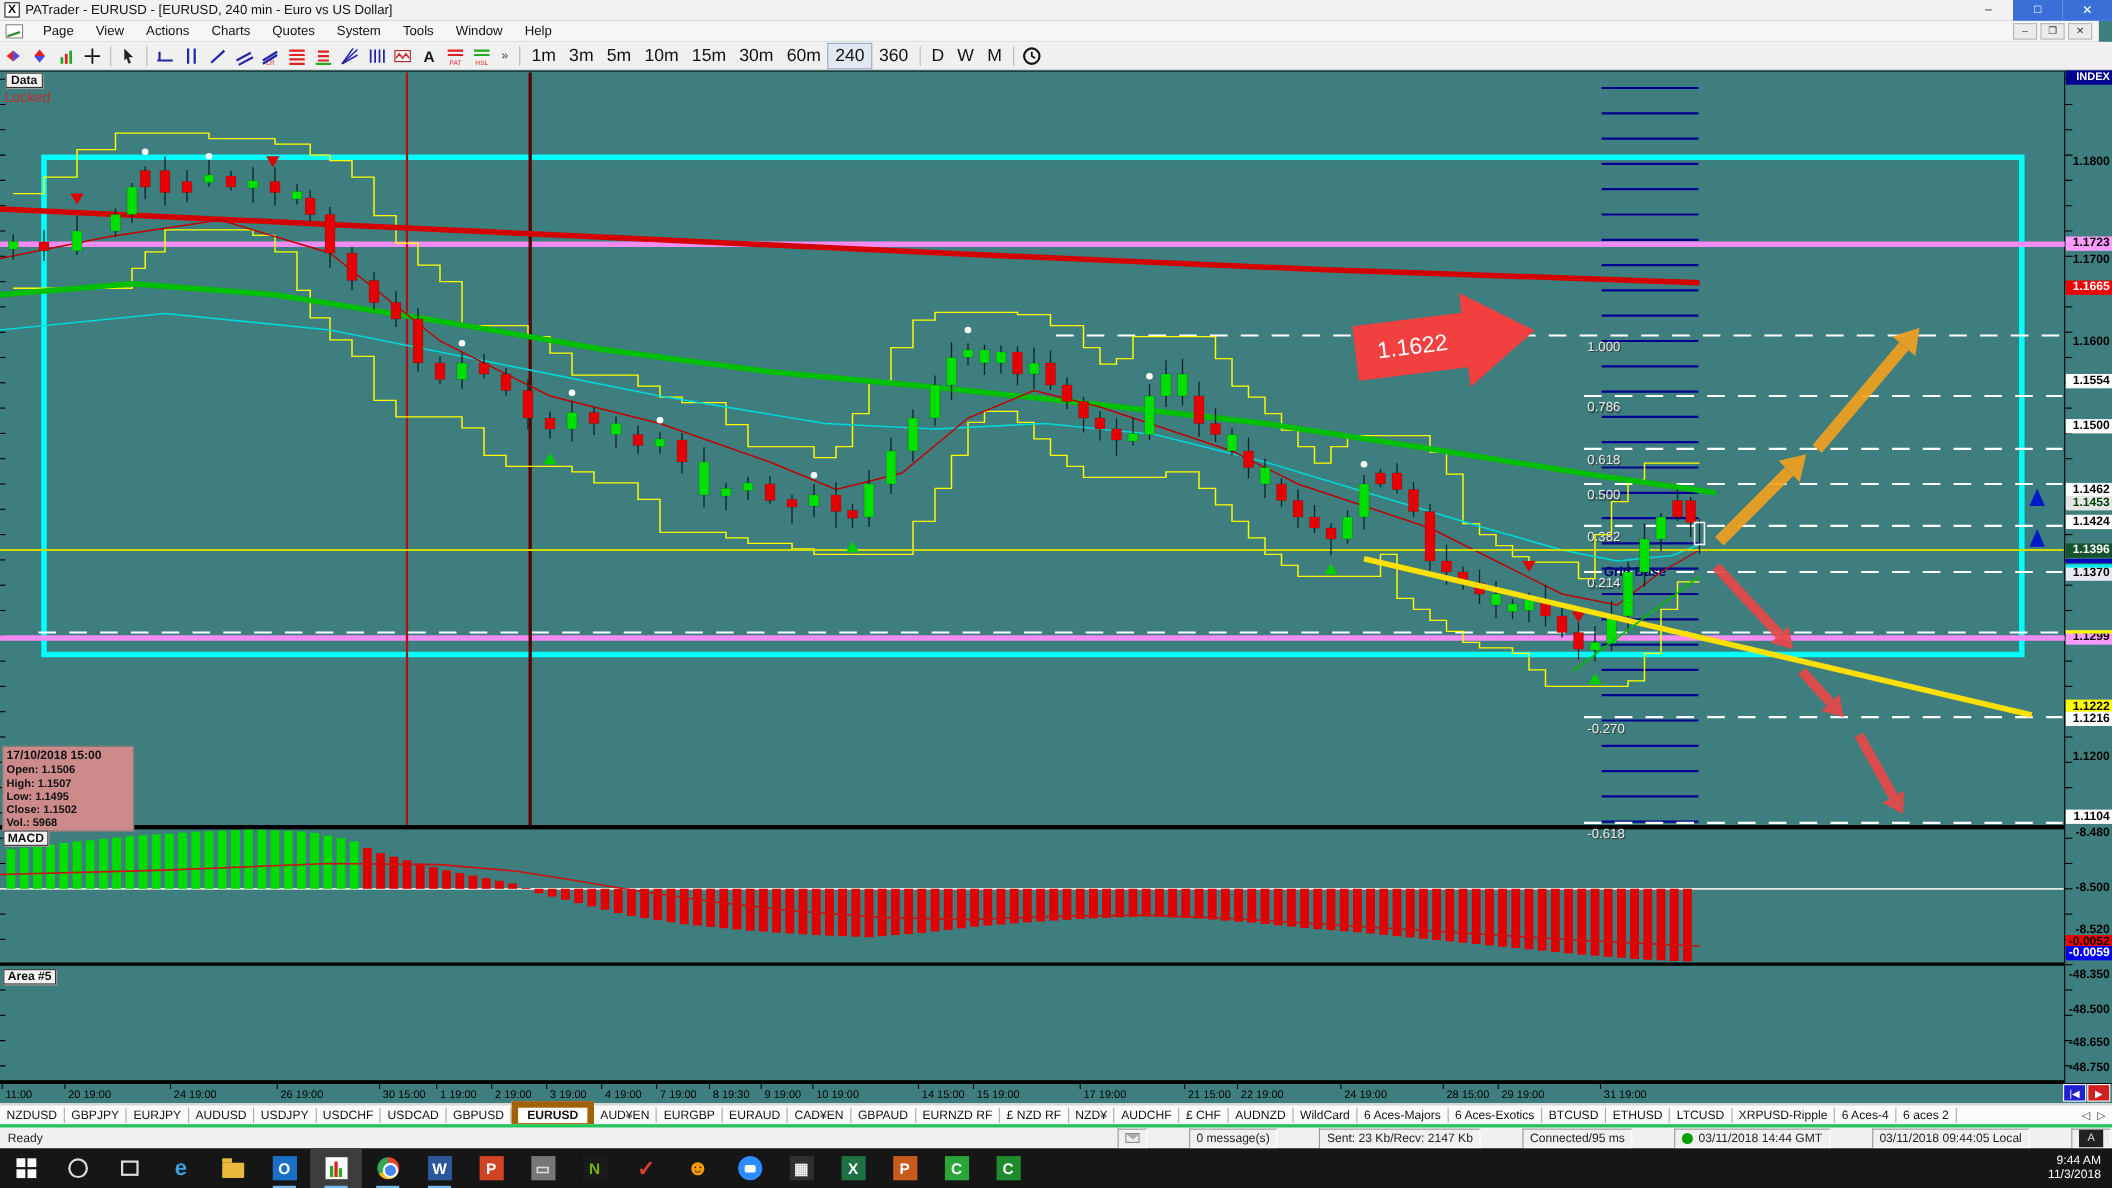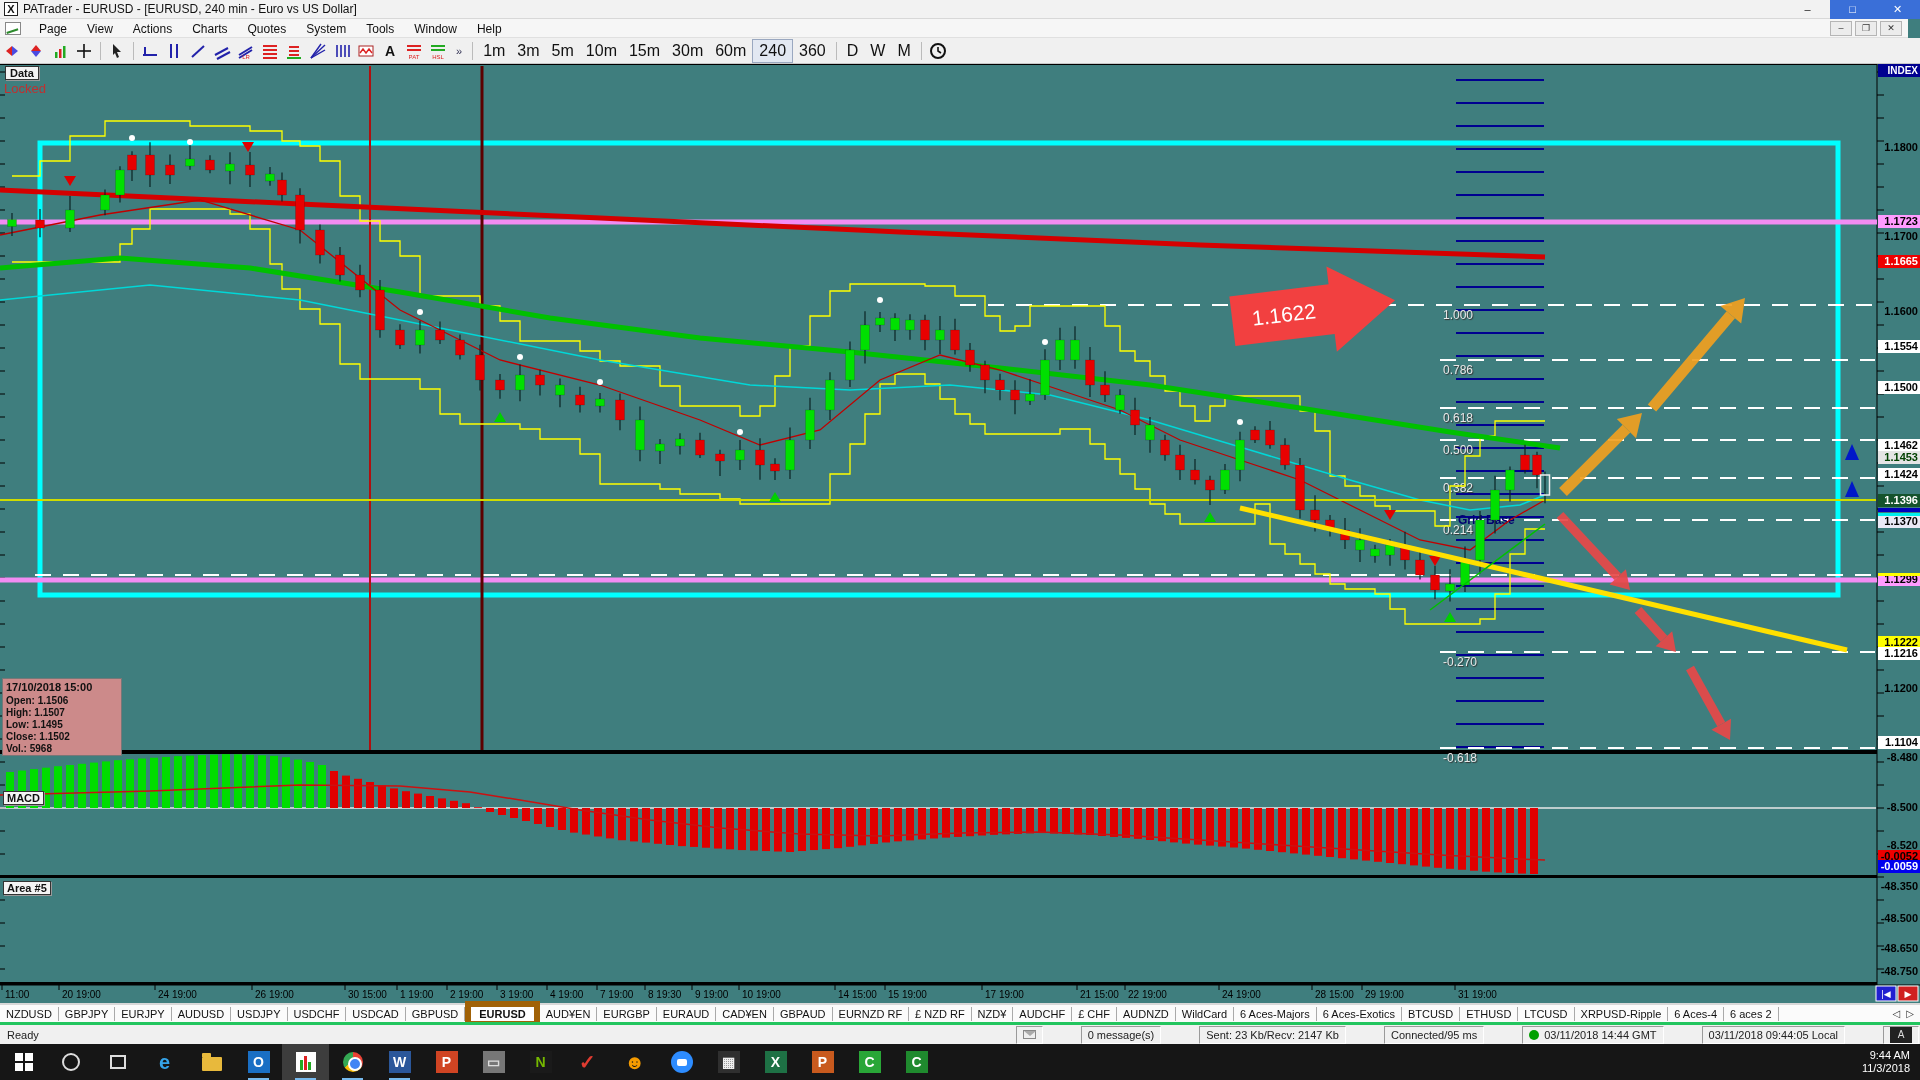--- a/index.html
+++ b/index.html
@@ -844,21 +844,21 @@
       <div class="ts">17/10/2018 15:00</div>
       <div id="databox-rows">
           <div class="row">Open: 1.1506</div>
           <div class="row">High: 1.1507</div>
           <div class="row">Low: 1.1495</div>
           <div class="row">Close: 1.1502</div>
           <div class="row">Vol.: 5968</div>
         </div>
     </div>
 
-    <div class="overlay panel-label" style="top:691px;left:3px;margin-top:36px;">MACD</div>
+    <div class="overlay panel-label" style="top:691px;left:3px;">MACD</div>
     <div class="overlay panel-label" style="top:817px;left:3px;">Area #5</div>
 
     <div id="price-labels">
         <div class="plabel" style="top: 77px; color: rgb(0, 0, 0);">1.1800</div>
         <div class="plabel" style="top: 151px; color: rgb(0, 0, 0); background: rgb(255, 155, 255);">1.1723</div>
         <div class="plabel" style="top: 166px; color: rgb(0, 0, 0);">1.1700</div>
         <div class="plabel" style="top: 191px; color: rgb(255, 255, 255); background: rgb(238, 0, 0);">1.1665</div>
         <div class="plabel" style="top: 241px; color: rgb(0, 0, 0);">1.1600</div>
         <div class="plabel" style="top: 276px; color: rgb(0, 0, 0); background: rgb(255, 255, 255);">1.1554</div>
         <div class="plabel" style="top: 317px; color: rgb(0, 0, 0); background: rgb(255, 255, 255);">1.1500</div>

